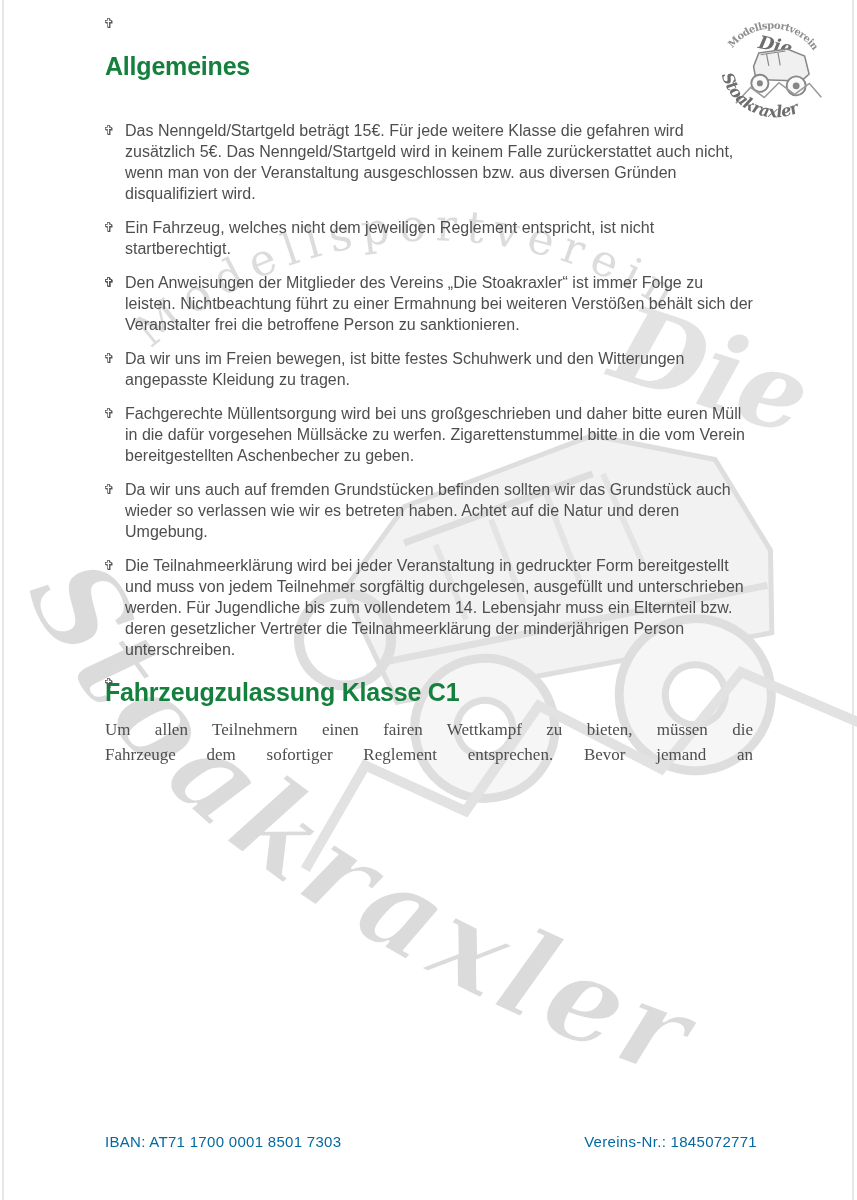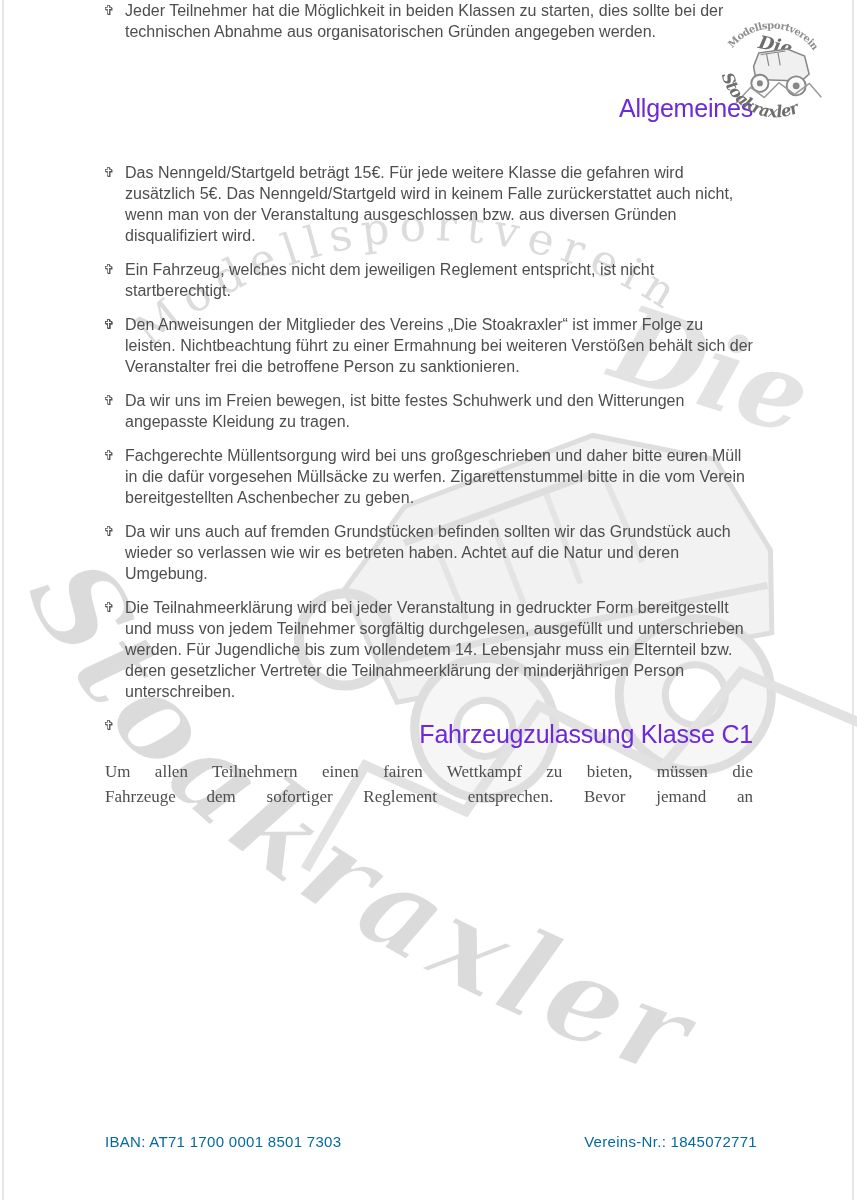--- a/index.html
+++ b/index.html
@@ -19,22 +19,22 @@
   .para{margin:0 0 13px 0;padding-left:20px;}
   .intro{margin-top:100px;}
   .intro em{font-style:italic;}
   ul.bullets{list-style:none;margin:0;padding:0;}
   ul.bullets li{position:relative;padding-left:20px;margin:0 0 13px 0;}
   ul.bullets li .bullet{
     position:absolute;left:-2px;top:0px;
     font-family:"DejaVu Sans", sans-serif;font-size:14px;color:#565656;
   }
   h1.doc-h{
-    font-size:25px;line-height:32px;font-weight:normal;color:#6d28d9;
-    margin:50px 0 38px 0;letter-spacing:-0.2px;text-align:right;
+    font-size:25px;line-height:32px;font-weight:bold;color:#15803d;
+    margin:50px 0 38px 0;letter-spacing:-0.2px;
   }
   h1.doc-h.second{margin:16px 0 10px 0;}
   .just{padding:0;margin:0;font-family:Liberation Serif, serif;}
   .just div{
     text-align:justify;text-align-last:justify;
     font-size:17px;line-height:24.5px;color:#4e4e4e;
   }
   .doc-footer{
     position:absolute;left:105px;right:100px;top:1133px;z-index:1;
     display:flex;justify-content:space-between;
@@ -103,21 +103,20 @@
     </g>
   </svg>
 </div>
 
 <main class="content">
 
 
   <ul class="bullets">
     <li>
       <span class="bullet">✞</span>
-      <span>Jeder Teilnehmer hat die Möglichkeit in beiden Klassen zu starten, dies sollte bei der technischen Abnahme aus organisatorischen Gründen angegeben werden.</span>
     </li>
   </ul>
 
   <h1 class="doc-h">Allgemeines</h1>
 
   <ul class="bullets">
     <li>
       <span class="bullet">✞</span>
       <span>Das Nenngeld/Startgeld beträgt 15€. Für jede weitere Klasse die gefahren wird zusätzlich 5€. Das Nenngeld/Startgeld wird in keinem Falle zurückerstattet auch nicht, wenn man von der Veranstaltung ausgeschlossen bzw. aus diversen Gründen disqualifiziert wird.</span>
     </li>

